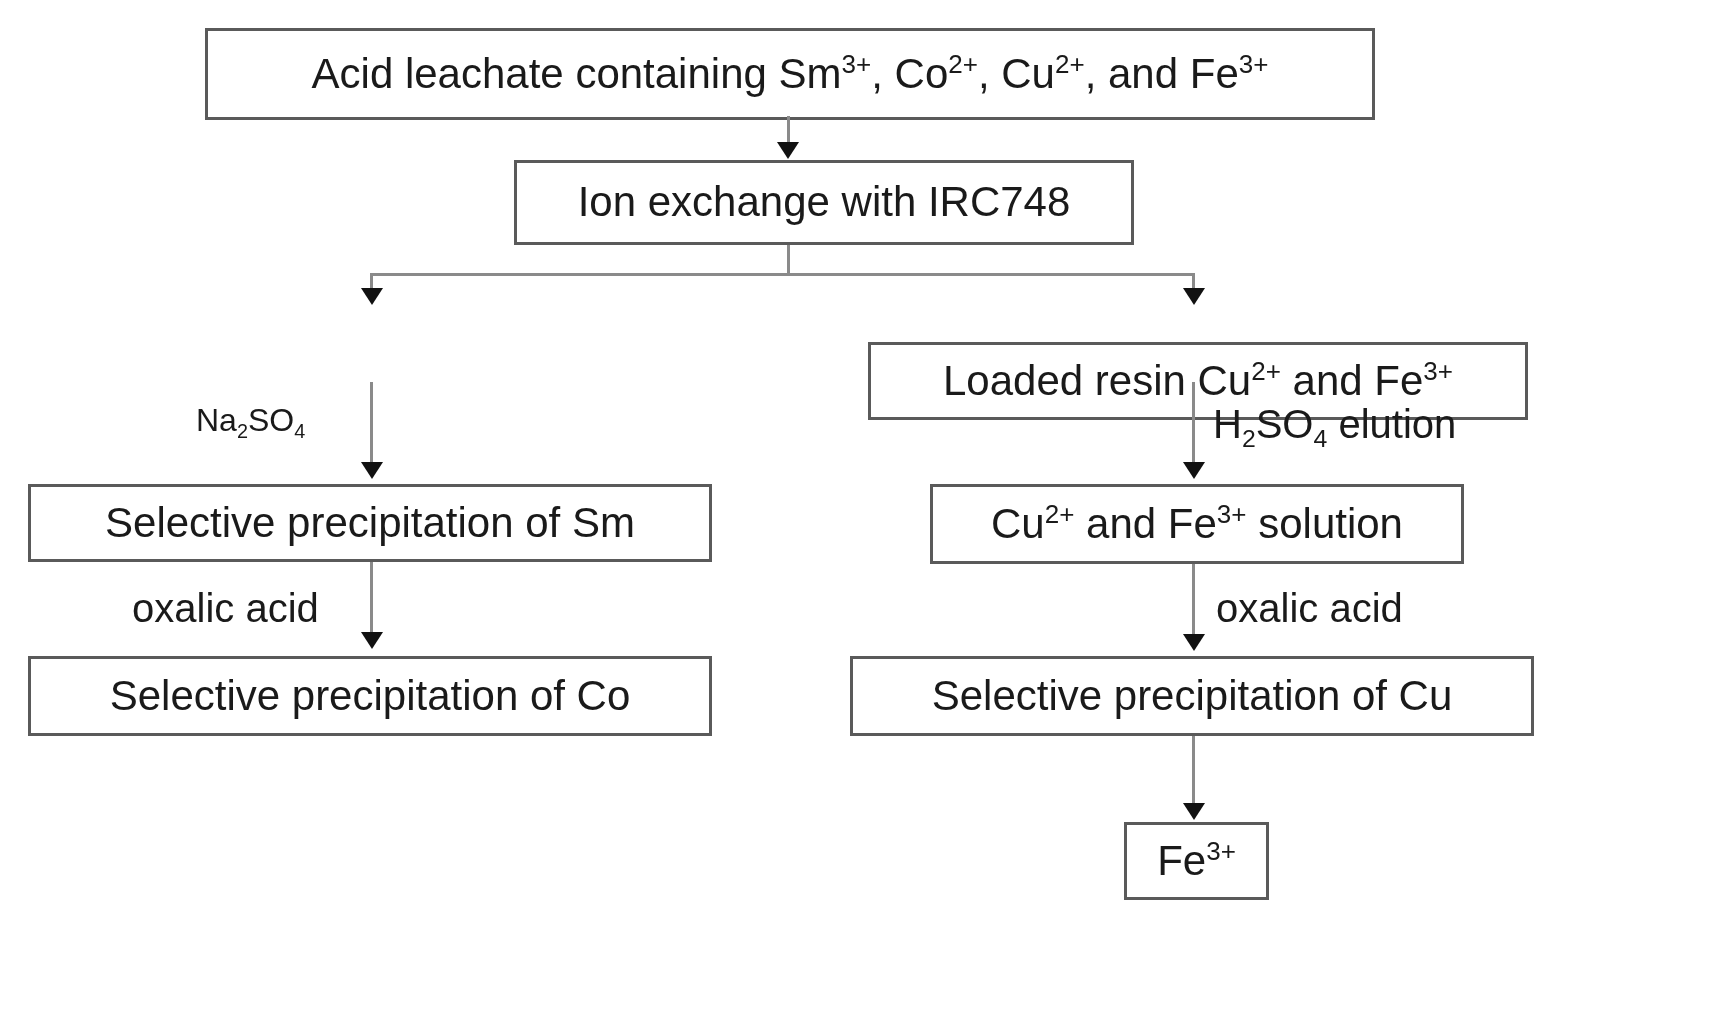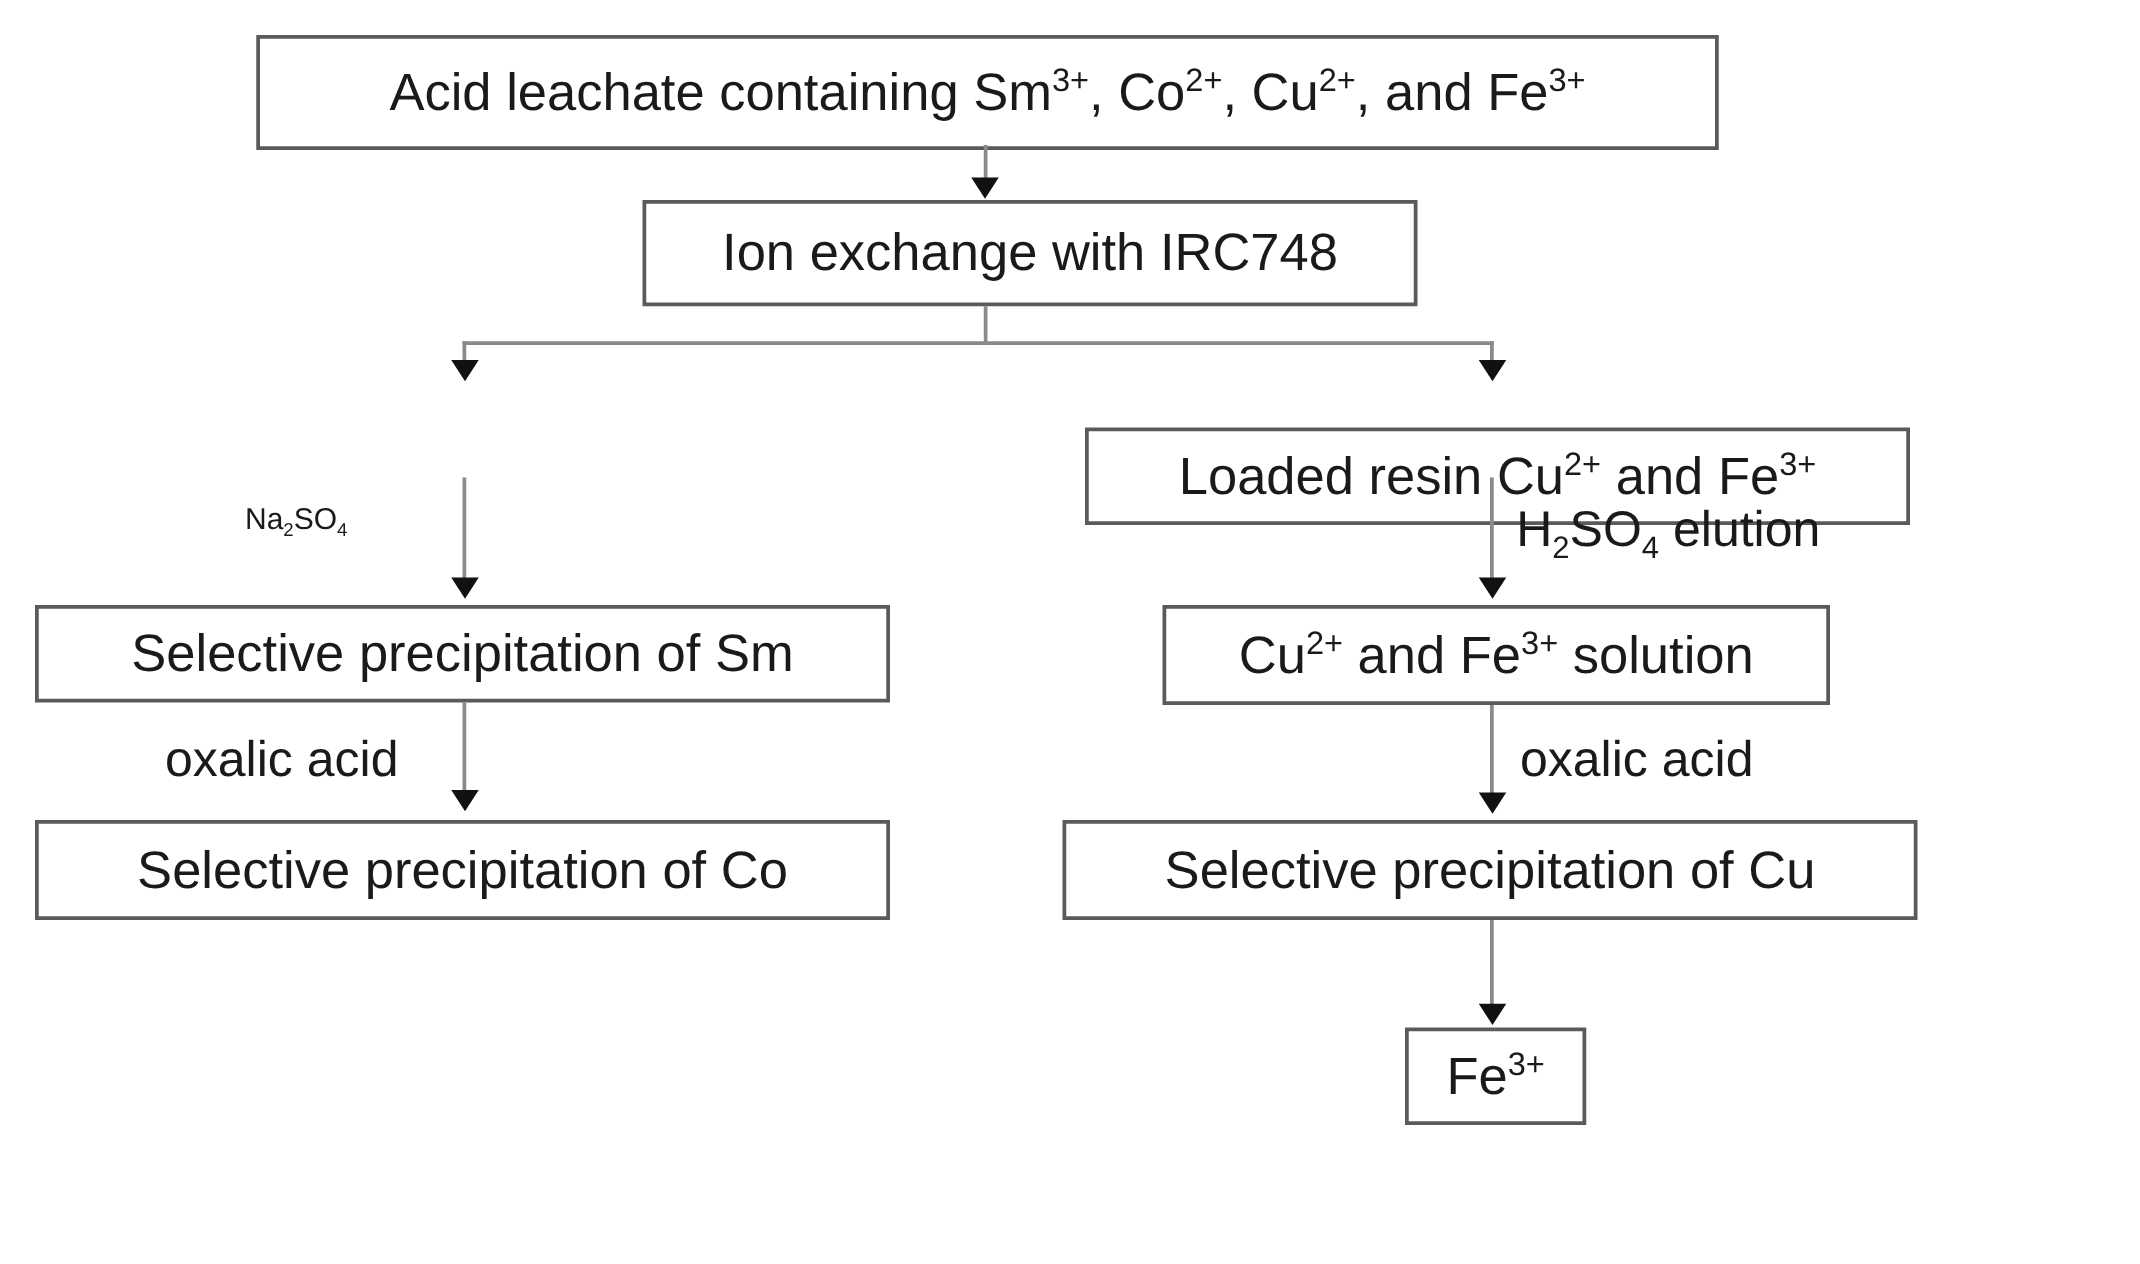--- a/index.html
+++ b/index.html
@@ -95,21 +95,21 @@
 
 
   <div class="node" style="left:868px; top:304px; width:660px; height:78px; font-size:42px;margin-top:38px;">
     <span class="txt">
       <span>Loaded resin Cu</span><sup>2+</sup><span> and Fe</span><sup>3+</sup>
     </span>
   </div>
 
   <div class="vline" style="left:370px; top:382px; height:85px;"></div>
   <div class="arrowhead" style="left:361px; top:462px;"></div>
-  <div class="edge-label" style="left:196px; top:404px; font-size:24px;">
+  <div class="edge-label" style="left:196px; top:404px; font-size:32px;">
     <span>Na</span><sub>2</sub><span>SO</span><sub>4</sub>
   </div>
 
   <div class="vline" style="left:1192px; top:382px; height:85px;"></div>
   <div class="arrowhead" style="left:1183px; top:462px;"></div>
   <div class="edge-label" style="left:1213px; top:404px; font-size:40px;">
     <span>H</span><sub>2</sub><span>SO</span><sub>4</sub><span> elution</span>
   </div>
 
   <div class="node" style="left:28px; top:484px; width:684px; height:78px; font-size:42px;">

